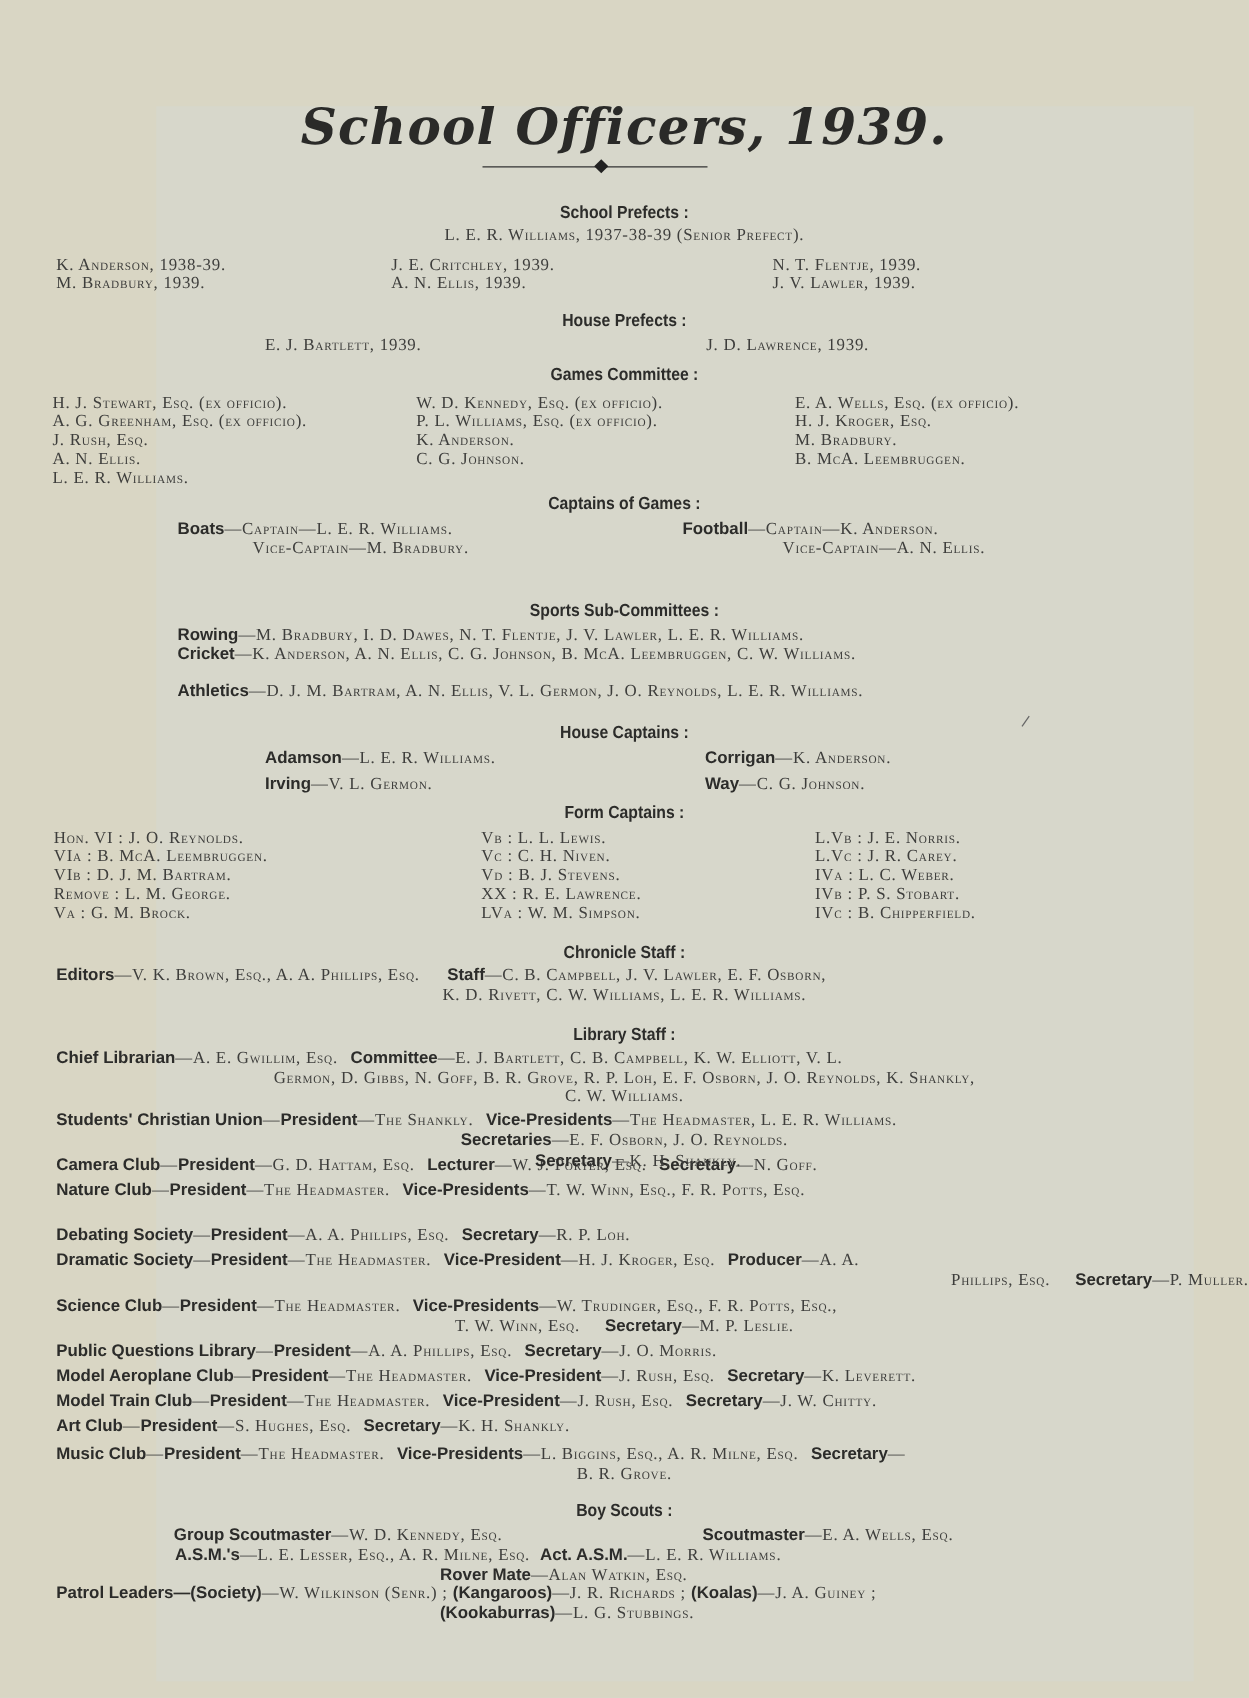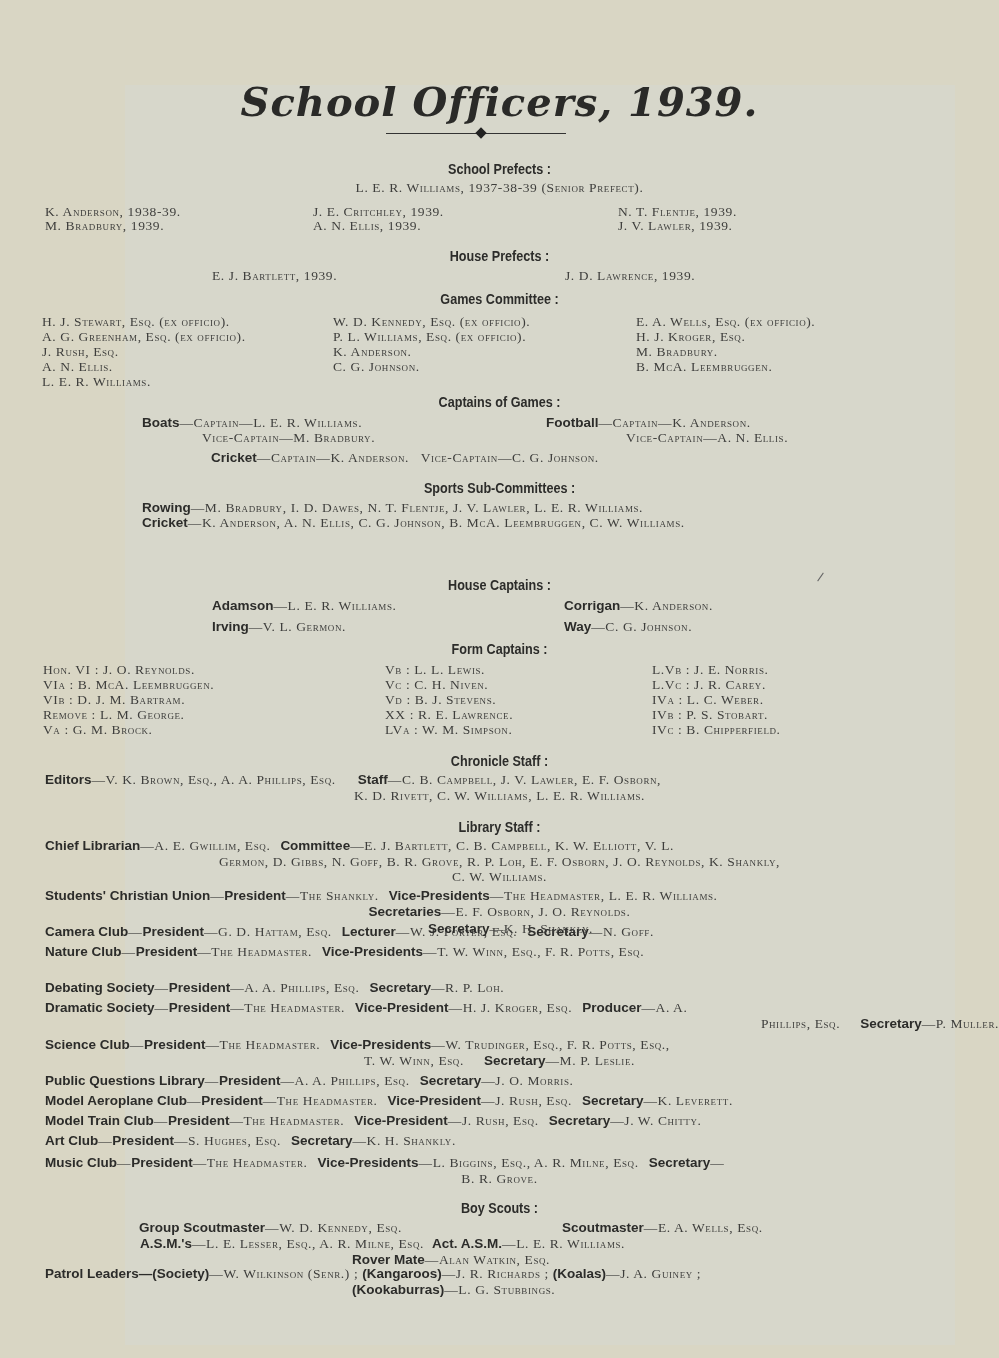--- a/index.html
+++ b/index.html
@@ -80,25 +80,25 @@
   <div class="t" style="left:636px;top:314px">E. A. Wells, Esq. (ex officio).</div>
   <div class="t" style="left:636px;top:329px">H. J. Kroger, Esq.</div>
   <div class="t" style="left:636px;top:344px">M. Bradbury.</div>
   <div class="t" style="left:636px;top:359px">B. McA. Leembruggen.</div>
 
   <div class="h" style="top:394px">Captains of Games :</div>
   <div class="t" style="left:142px;top:415px"><span class="b">Boats</span><span>—Captain—L. E. R. Williams.</span></div>
   <div class="t" style="left:202px;top:430px">Vice-Captain—M. Bradbury.</div>
   <div class="t" style="left:546px;top:415px"><span class="b">Football</span><span>—Captain—K. Anderson.</span></div>
   <div class="t" style="left:626px;top:430px">Vice-Captain—A. N. Ellis.</div>
-  <div class="t" style="left:211px;top:450px"><span class="b">Cricket</span><span style="white-space:pre">—Captain—K. Anderson.   Vice-Captain—C. G. Johnson.</span></div>
 
   <div class="h" style="top:480px">Sports Sub-Committees :</div>
   <div class="t" style="left:142px;top:500px"><span class="b">Rowing</span><span>—M. Bradbury, I. D. Dawes, N. T. Flentje, J. V. Lawler, L. E. R. Williams.</span></div>
   <div class="t" style="left:142px;top:515px"><span class="b">Cricket</span><span>—K. Anderson, A. N. Ellis, C. G. Johnson, B. McA. Leembruggen, C. W. Williams.</span></div>
+  <div class="t" style="left:142px;top:545px"><span class="b">Athletics</span><span>—D. J. M. Bartram, A. N. Ellis, V. L. Germon, J. O. Reynolds, L. E. R. Williams.</span></div>
 
   <div class="h" style="top:577px">House Captains :</div>
   <div class="mark"></div>
   <div class="t" style="left:212px;top:598px"><span class="b">Adamson</span><span>—L. E. R. Williams.</span></div>
   <div class="t" style="left:564px;top:598px"><span class="b">Corrigan</span><span>—K. Anderson.</span></div>
   <div class="t" style="left:212px;top:619px"><span class="b">Irving</span><span>—V. L. Germon.</span></div>
   <div class="t" style="left:564px;top:619px"><span class="b">Way</span><span>—C. G. Johnson.</span></div>
 
   <div class="h" style="top:641px">Form Captains :</div>
   <div class="t" style="left:43px;top:662px">Hon. VI :  J. O. Reynolds.</div>

